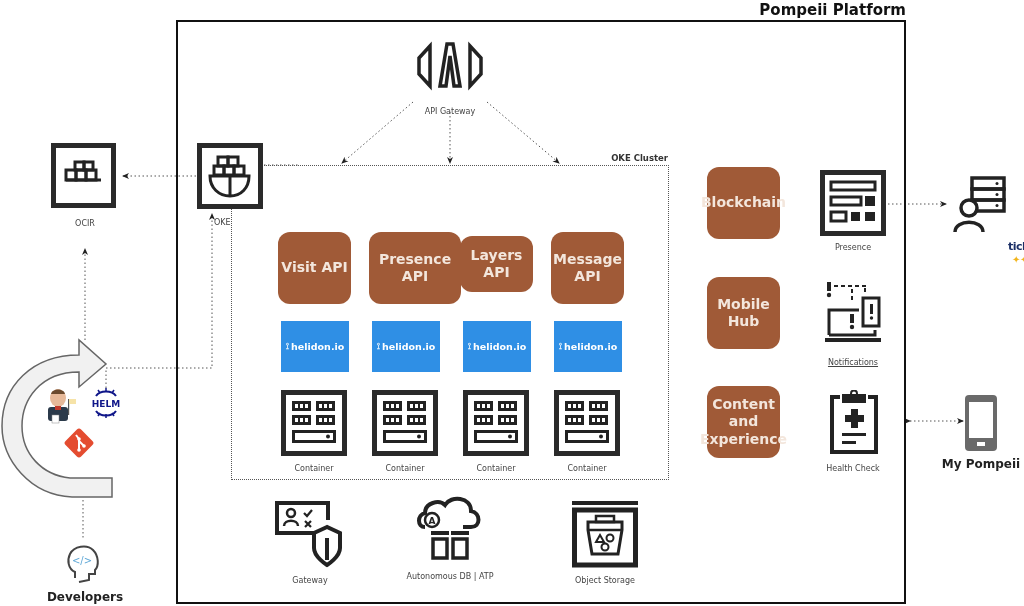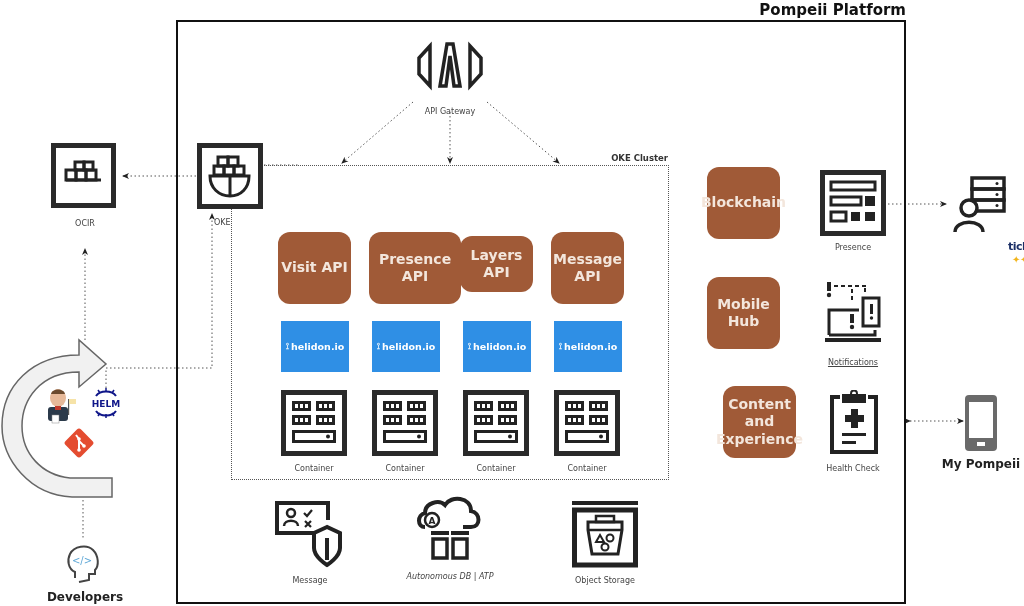--- a/index.html
+++ b/index.html
@@ -159,21 +159,21 @@
     </g>
   </defs>
 </svg>
 <div class="abs lbl" style="left:279px;top:464px;width:70px;">Container</div>
 <div class="abs lbl" style="left:370px;top:464px;width:70px;">Container</div>
 <div class="abs lbl" style="left:461px;top:464px;width:70px;">Container</div>
 <div class="abs lbl" style="left:552px;top:464px;width:70px;">Container</div>
 
 <div class="abs svc" style="left:707px;top:167px;width:73px;height:72px;">Blockchain</div>
 <div class="abs svc" style="left:707px;top:277px;width:73px;height:72px;">Mobile Hub</div>
-<div class="abs svc" style="left:707px;top:386px;width:73px;height:72px;padding:0 8px;box-sizing:border-box;margin-left:16px;">Content and Experience</div>
+<div class="abs svc" style="left:707px;top:386px;width:73px;height:72px;padding:0 8px;box-sizing:border-box;">Content and Experience</div>
 
 <div class="abs" style="left:820px;top:170px;width:66px;height:66px;">
   <svg width="66" height="66" viewBox="0 0 66 66">
     <rect x="2.5" y="2.5" width="61" height="61" fill="#fff" stroke="#2a2a2a" stroke-width="5"></rect>
     <g fill="none" stroke="#222" stroke-width="3">
         <rect x="11" y="12" width="44" height="8"></rect>
         <rect x="11" y="27" width="30" height="8"></rect>
         <rect x="11" y="42" width="15" height="9"></rect>
       </g>
     <g fill="#222">
@@ -230,34 +230,34 @@
   <svg width="72" height="68" viewBox="0 0 72 68">
     <path d="M44,33 L3,33 L3,3 L54,3 L54,20" fill="none" stroke="#222" stroke-width="4"></path>
     <circle cx="17" cy="13" r="4" fill="none" stroke="#222" stroke-width="2.5"></circle>
     <path d="M10,26 C10,19 24,19 24,26" fill="none" stroke="#222" stroke-width="2.5"></path>
     <path d="M30,13 L33,16 L38,10" fill="none" stroke="#222" stroke-width="2.2"></path>
     <path d="M31,21 L37,27 M37,21 L31,27" stroke="#222" stroke-width="2.2"></path>
     <path d="M53,27 L40,33 L40,48 C40,57 53,65 53,65 C53,65 66,57 66,48 L66,33 Z" fill="#fff" stroke="#222" stroke-width="4"></path>
     <rect x="51" y="38" width="4" height="22" fill="#222"></rect>
   </svg>
 </div>
-<div class="abs lbl" style="left:280px;top:576px;width:60px;">Message</div>
+<div class="abs lbl" style="left:280px;top:576px;width:60px;">Gateway</div>
 
 <div class="abs" style="left:415px;top:495px;width:70px;height:66px;">
   <svg width="70" height="66" viewBox="0 0 70 66">
     <path d="M10,32 C2,32 2,20 10,18 C10,8 24,4 30,10 C36,0 56,2 56,16 C66,18 66,32 56,32 L48,32" fill="none" stroke="#222" stroke-width="4"></path>
     <circle cx="17" cy="25" r="7" fill="#fff" stroke="#222" stroke-width="2.5"></circle>
     <text x="17" y="28.5" font-size="9" font-weight="bold" text-anchor="middle" fill="#222" font-family="DejaVu Sans, sans-serif">A</text>
     <rect x="16" y="36" width="18" height="4" fill="#222"></rect>
       <rect x="36" y="36" width="18" height="4" fill="#222"></rect>
     <rect x="18" y="44" width="14" height="19" fill="none" stroke="#222" stroke-width="3.5"></rect>
     <rect x="38" y="44" width="14" height="19" fill="none" stroke="#222" stroke-width="3.5"></rect>
   </svg>
 </div>
-<div class="abs lbl" style="left:395px;top:572px;width:110px;font-style:italic;">Autonomous DB | ATP</div>
+<div class="abs lbl" style="left:395px;top:572px;width:110px;">Autonomous DB | ATP</div>
 
 <div class="abs" style="left:572px;top:500px;width:66px;height:68px;">
   <svg width="66" height="68" viewBox="0 0 66 68">
     <rect x="0" y="1" width="66" height="4" fill="#222"></rect>
     <rect x="2.5" y="10" width="61" height="55" fill="none" stroke="#222" stroke-width="5"></rect>
     <rect x="24" y="16" width="18" height="6" fill="none" stroke="#222" stroke-width="2.5"></rect>
     <path d="M16,22 L50,22 L50,30 L46,54 L20,54 L16,30 Z" fill="none" stroke="#222" stroke-width="3"></path>
     <path d="M16,30 L50,30" stroke="#222" stroke-width="2.5"></path>
     <path d="M24,42 L28,35 L32,42 Z" fill="none" stroke="#222" stroke-width="2"></path>
     <circle cx="38" cy="38" r="3.5" fill="none" stroke="#222" stroke-width="2"></circle>

